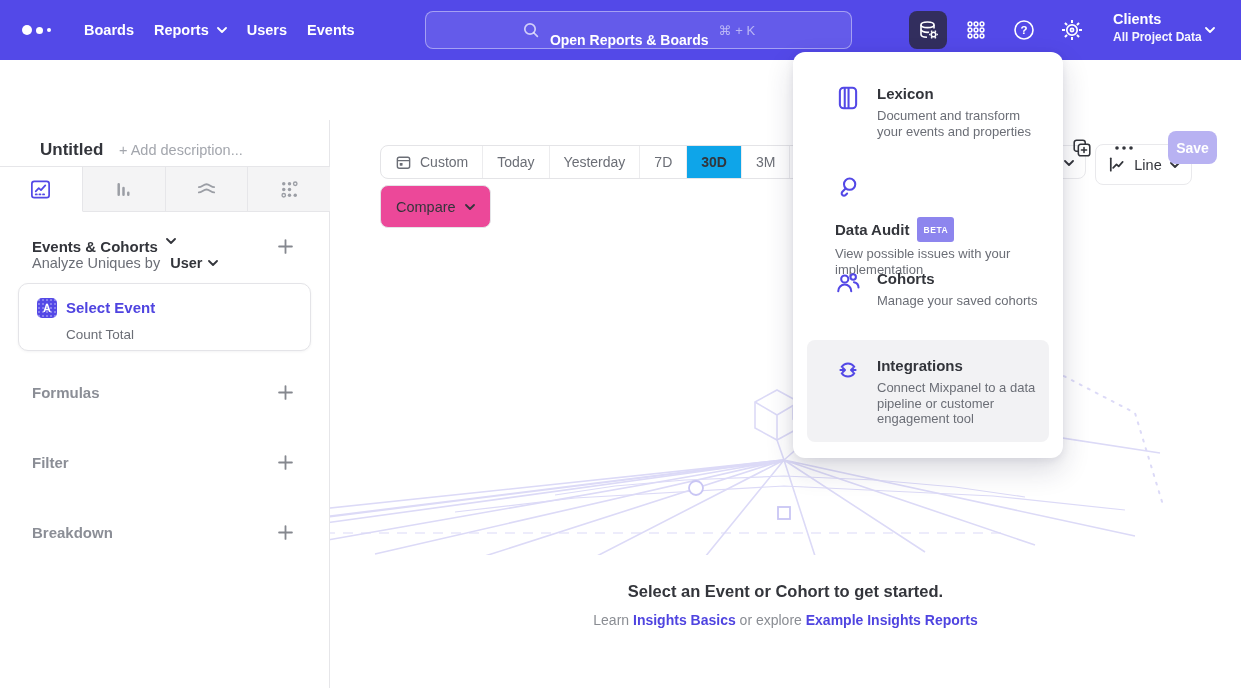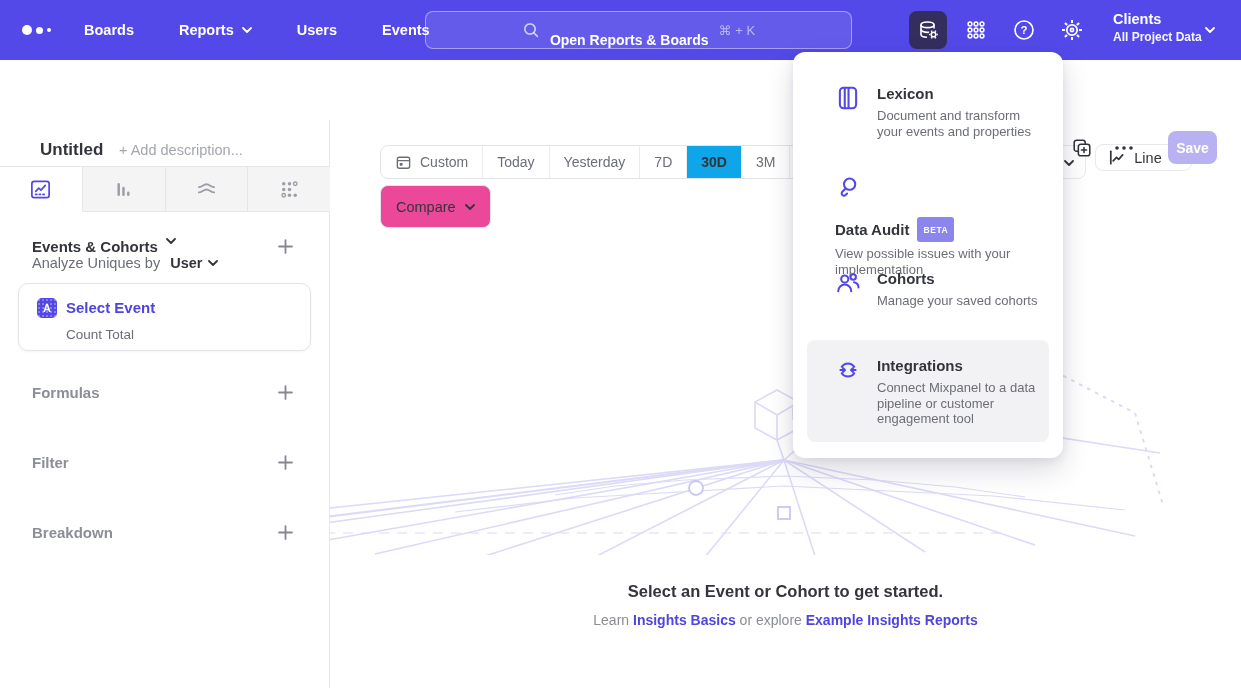--- a/index.html
+++ b/index.html
@@ -9,21 +9,21 @@
     font-family:"Liberation Sans", sans-serif;
     -webkit-font-smoothing:antialiased;
   }
   svg { display:block; }
 
   
   .topnav { position:absolute; left:0; top:0; width:1241px; height:60px; background:var(--nav-bg,#5349e8); z-index:40; }
   .logo { position:absolute; left:22px; top:25px; display:flex; align-items:center; gap:4px; }
   .logo i { display:block; border-radius:50%; background:#fff; }
   .logo .d1{width:10px;height:10px;} .logo .d2{width:7px;height:7px;} .logo .d3{width:4px;height:4px;}
-  .nav-links { position:absolute; left:84px; top:0; height:60px; display:flex; align-items:center; gap:45px; }
+  .nav-links { position:absolute; left:84px; top:0; height:60px; display:flex; align-items:center; gap:20px; }
   .nav-link { display:flex; align-items:center; gap:8px; color:#fff; font-size:14.5px; font-weight:700; cursor:pointer; }
   .chev { width:10px; height:6px; }
   .chev path { fill:none; stroke:currentColor; stroke-width:1.8; stroke-linecap:round; stroke-linejoin:round; }
   .searchbar { position:absolute; left:425px; top:11px; width:427px; height:38px; border:1px solid rgba(255,255,255,.42);
     background:rgba(255,255,255,.10); border-radius:8px; display:flex; align-items:center; justify-content:center; gap:10px; cursor:pointer; }
   .searchbar .ph { color:#fff; font-size:14px; font-weight:700;margin-top:20px; }
   .searchbar .sc { color:rgba(255,255,255,.55); font-size:13px; }
   .nav-iconbtn { position:absolute; top:11px; width:38px; height:38px; border-radius:8px; display:flex; align-items:center; justify-content:center; cursor:pointer; color:#fff; }
   .nav-iconbtn.active { background:var(--active-tile,#322e5e); }
   .account { position:absolute; left:1113px; top:11px; color:#fff; cursor:pointer; }
@@ -69,21 +69,21 @@
     border:1px solid #e4e4e7; border-radius:8px; overflow:hidden; z-index:3; }
   .date-cell { display:flex; align-items:center; gap:8px; padding:0 14px; font-size:14px; color:#6b6e76;
     border-left:1px solid #ececee; cursor:pointer; white-space:nowrap; }
   .date-cell:first-child { border-left:none; }
   .date-cell.active { background:#0ea5e9; color:#33353b; font-weight:700;align-items:center; }
   .compare-btn { position:absolute; left:380px; top:185px; height:43px; display:flex; align-items:center; gap:9px; padding:0 15px;
     background:#ec4899; border:1px solid #e4e4e7; border-radius:8px; font-size:14.5px; font-weight:500; color:#33353b; cursor:pointer; z-index:3; }
   .ghost-dd { position:absolute; left:1008px; top:145px; width:78px; height:34px; background:#fff; border:1px solid #e9e9ec;
     border-radius:8px; z-index:2; cursor:pointer; color:#33353b; }
   .ghost-dd .chev { position:absolute; right:11px; top:14px; }
-  .line-btn { position:absolute; left:1095px; top:144px; width:97px; height:27px; display:flex; align-items:center; justify-content:center;
+  .line-btn { position:absolute; left:1095px; top:144px; width:97px; height:41px; display:flex; align-items:center; justify-content:center;
     gap:8px; background:#fff; border:1px solid #e9e9ec; border-radius:8px; font-size:14.5px; font-weight:500; color:#33353b; cursor:pointer; z-index:3; }
 
   
   .wireframe { position:absolute; left:75px; top:290px; z-index:1; }
   .empty-title { position:absolute; left:330px; right:0; top:582px; text-align:center; font-size:16.5px; font-weight:700; color:#33353b; z-index:2; }
   .empty-sub { position:absolute; left:330px; right:0; top:612px; text-align:center; font-size:14px; color:#8a8d93; z-index:2; }
   .empty-sub a { color:var(--accent,#4f44e0); font-weight:700; text-decoration:none; cursor:pointer; }
 
   
   .panel { position:absolute; left:793px; top:52px; width:270px; height:406px; background:#fff; border-radius:12px;

